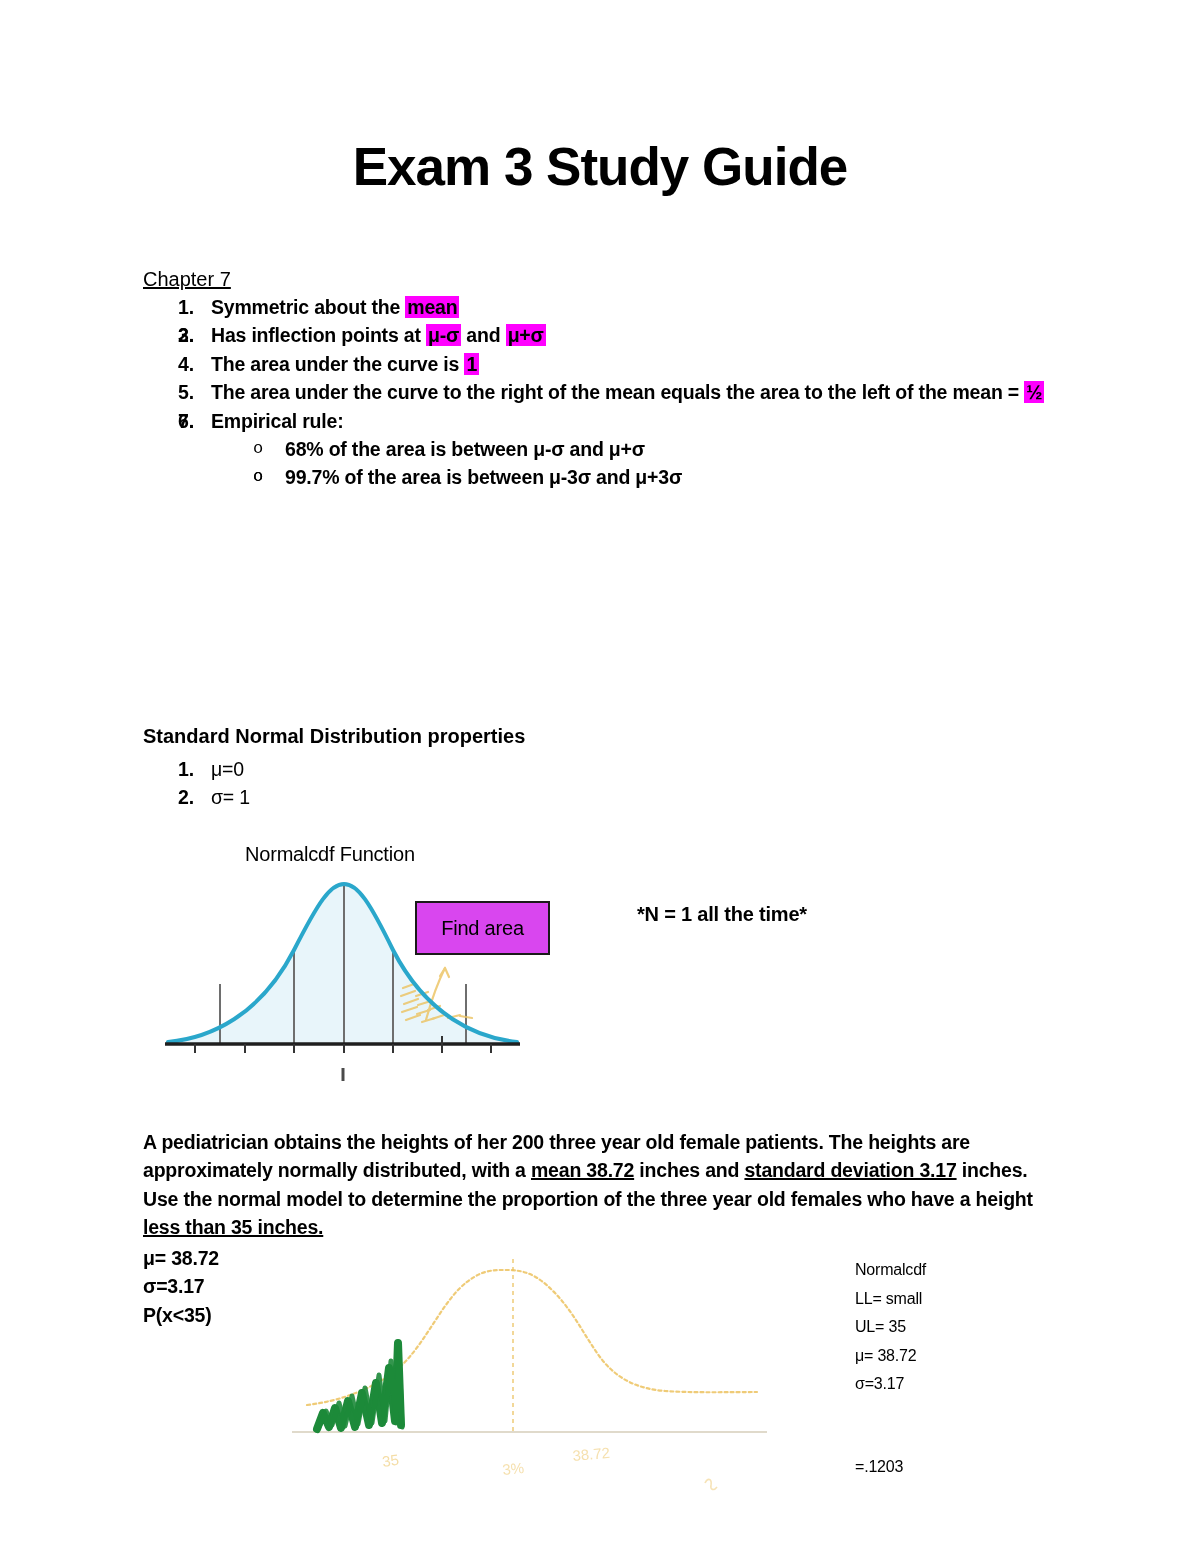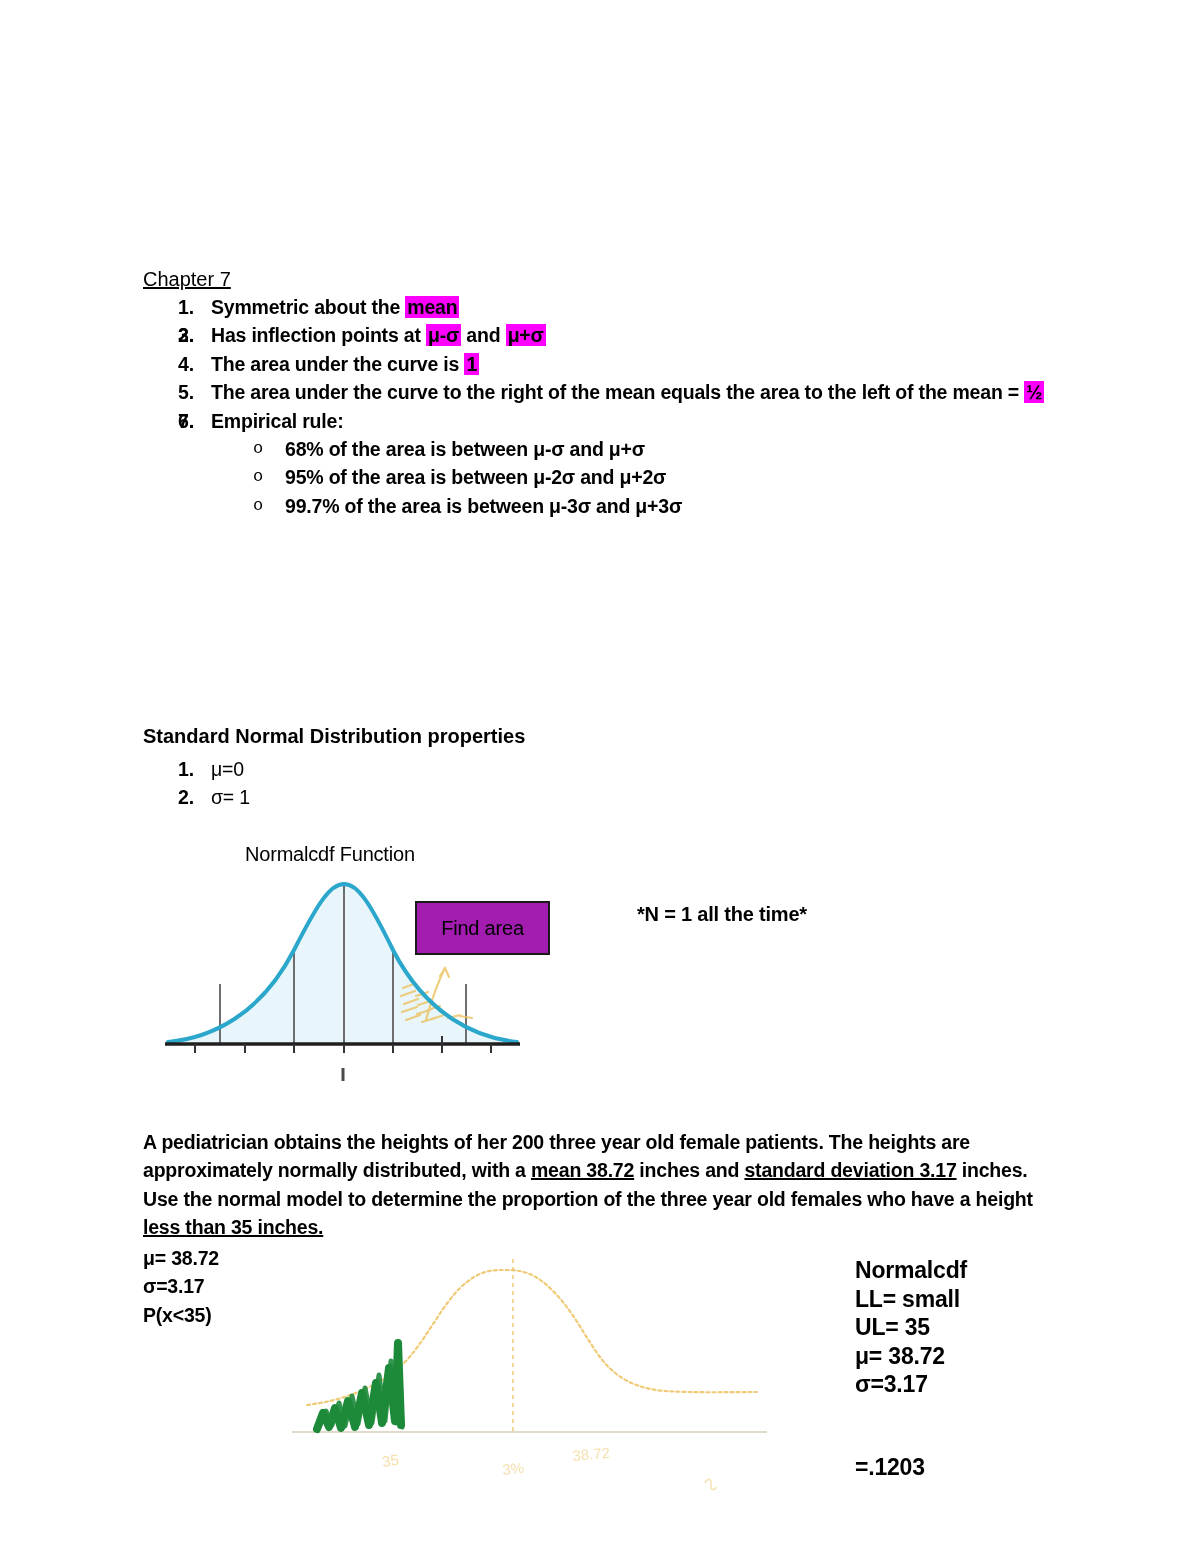--- a/index.html
+++ b/index.html
@@ -34,49 +34,50 @@
   .sec2 .plist .num{font-weight:700;}
   .fig1-caption{
     position:absolute;top:843px;left:245px;
     font-size:20px;letter-spacing:-0.2px;
   }
   .fig-svg{position:absolute;}
   #fig1{top:872px;left:160px;}
   #fig2{top:1253px;left:285px;}
   .find-area-box{
     position:absolute;top:901px;left:415px;width:131px;height:50px;
-    border:2.5px solid #1a1a1a;background:#a21caf;
+    border:2.5px solid #1a1a1a;background:#d946ef;
     display:flex;align-items:center;justify-content:center;
     font-size:20px;letter-spacing:-0.2px;
   }
   .note{
     position:absolute;top:903px;left:637px;
     font-size:20px;font-weight:600;letter-spacing:-0.2px;
   }
   .para{
     position:absolute;top:1128px;left:143px;width:915px;
     font-size:19.5px;font-weight:700;line-height:28.4px;letter-spacing:-0.2px;
   }
   .para .ul{text-decoration:underline;text-decoration-thickness:2px;}
   .work{
     position:absolute;top:1244px;left:143px;
     font-size:19.5px;font-weight:700;line-height:28.4px;letter-spacing:-0.2px;
   }
   .calc{
     position:absolute;top:1256px;left:855px;
-    font-size:23px;font-weight:700;line-height:28.6px;letter-spacing:-0.2px;
+    font-size:16px;font-weight:400;line-height:28.6px;letter-spacing:-0.2px;
   }
   .calc .result{margin-top:54px;}
   .work div,.calc div{white-space:nowrap;}
 </style>
 </head>
 <body>
 
 <div class="page">
 
+  <div class="title">Exam 3 Study Guide</div>
 
   <div class="chapter">Chapter 7</div>
 
   <div class="sec1">
     <ol class="plist">
       <li>
         <span class="num">1.</span><span>Symmetric about the </span><span class="hl">mean</span>
       </li>
       <li>
         <span class="num">2.</span>
@@ -93,21 +94,21 @@
       <li>
         <span class="num">6.</span>
       </li>
       <li>
         <span class="num">7.</span><span>Empirical rule:</span>
       </li>
       <li class="sub">
         <span class="marker">o</span><span>68% of the area is between μ-σ and μ+σ</span>
       </li>
       <li class="sub">
-        <span class="marker">o</span><span>95% of the area is between μ-2σ and μ+2σ</span>
+        <span class="marker">o</span>
       </li>
       <li class="sub">
         <span class="marker">o</span><span>99.7% of the area is between μ-3σ and μ+3σ</span>
       </li>
     </ol>
   </div>
 
   <div class="sec2">
     <div class="sec-head">Standard Normal Distribution properties</div>
     <ol class="plist">

